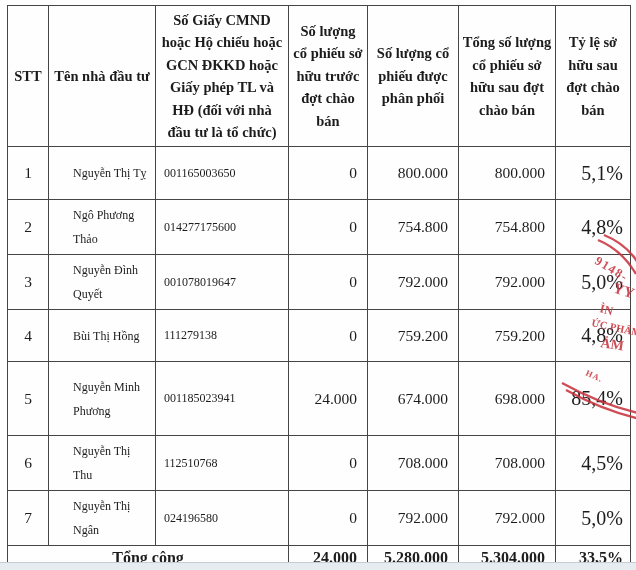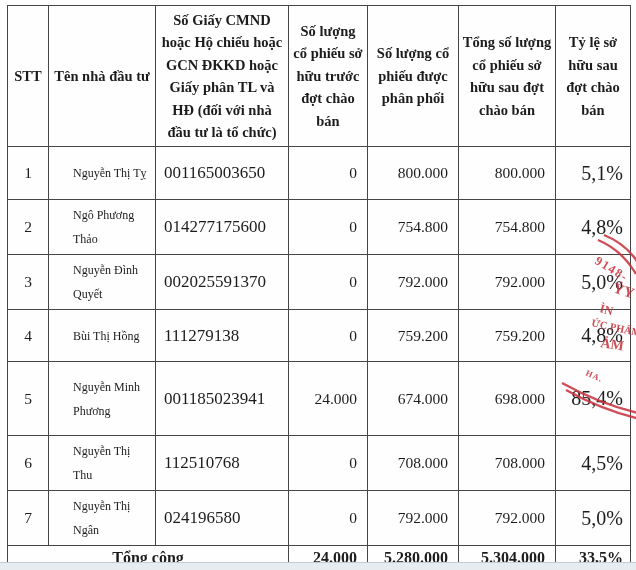--- a/index.html
+++ b/index.html
@@ -21,21 +21,21 @@
     overflow:hidden;
   }
   th{
     font-weight:bold;font-size:14.5px;line-height:22.5px;
     text-align:center;padding:2px 3px;
   }
   .h-head{height:141px;}
   .h53{height:53px;} .h52{height:52px;} .h74{height:74px;} .h25{height:25px;}
   .c-stt{text-align:center;font-size:15.5px;}
   .c-name{text-align:left;padding:3px 5px 3px 24px;font-size:12px;line-height:24px;}
-  .c-id{text-align:left;padding-left:8px;font-size:17px;}
+  .c-id{text-align:left;padding-left:8px;font-size:12px;}
   .c-num{text-align:right;padding-right:10px;font-size:15.5px;}
   .c-pct{text-align:right;padding-right:7px;font-size:20px;}
   .row-total td{font-weight:bold;font-size:16px;}
   .row-total .c-total-label{text-align:center;padding:0;}
   .bottom-strip{
     position:absolute;left:0;bottom:0;width:636px;height:7px;
     background:#e7ecf0;border-top:1px solid #c5ccd2;
   }
   .stamp-overlay{
     position:absolute;left:0;top:0;width:636px;height:570px;
@@ -52,21 +52,21 @@
       <col style="width:133px">
     <col style="width:79px">
       <col style="width:91px">
       <col style="width:97px">
       <col style="width:75px">
   </colgroup>
   <tbody>
       <tr class="h-head">
     <th>STT</th>
     <th>Tên nhà đầu tư</th>
-    <th>Số Giấy CMND hoặc Hộ chiếu hoặc GCN ĐKKD hoặc Giấy phân TL và HĐ (đối với nhà đầu tư là tổ chức)</th>
+    <th>Số Giấy CMND hoặc Hộ chiếu hoặc GCN ĐKKD hoặc Giấy phép TL và HĐ (đối với nhà đầu tư là tổ chức)</th>
     <th>Số lượng cổ phiếu sở hữu trước đợt chào bán</th>
     <th>Số lượng cổ phiếu được phân phối</th>
     <th>Tổng số lượng cổ phiếu sở hữu sau đợt chào bán</th>
     <th>Tỷ lệ sở hữu sau đợt chào bán</th>
   </tr>
   <tr class="h53">
     <td class="c-stt">1</td>
     <td class="c-name">Nguyễn Thị Tỵ</td>
     <td class="c-id">001165003650</td>
     <td class="c-num">0</td>
@@ -79,21 +79,21 @@
     <td class="c-name">Ngô Phương Thảo</td>
     <td class="c-id">014277175600</td>
     <td class="c-num">0</td>
     <td class="c-num">754.800</td>
     <td class="c-num">754.800</td>
     <td class="c-pct">4,8%</td>
   </tr>
   <tr class="h53">
     <td class="c-stt">3</td>
     <td class="c-name">Nguyễn Đình Quyết</td>
-    <td class="c-id">002025591370</td>
+    <td class="c-id">001078019647</td>
     <td class="c-num">0</td>
     <td class="c-num">792.000</td>
     <td class="c-num">792.000</td>
     <td class="c-pct">5,0%</td>
   </tr>
   <tr class="h52">
     <td class="c-stt">4</td>
     <td class="c-name">Bùi Thị Hồng</td>
     <td class="c-id">111279138</td>
     <td class="c-num">0</td>

